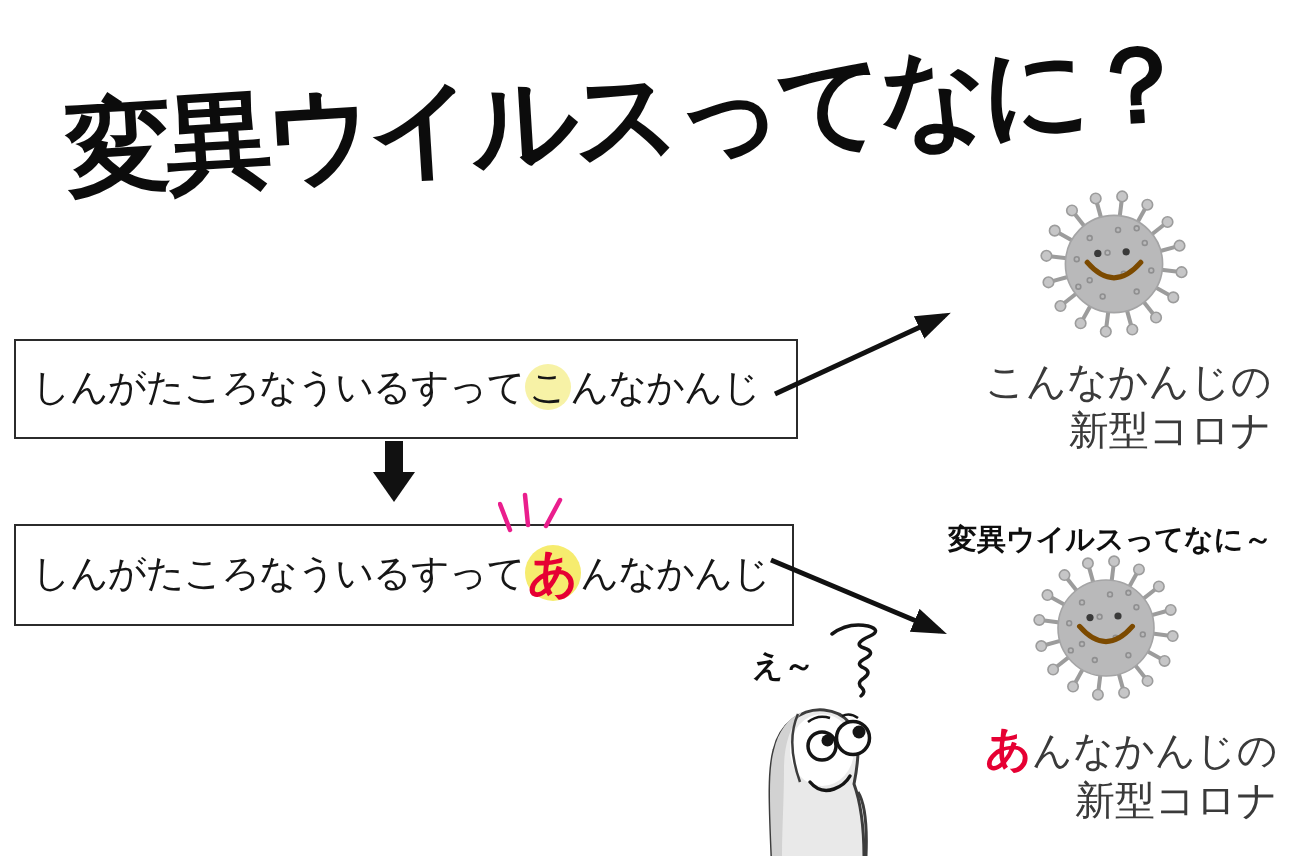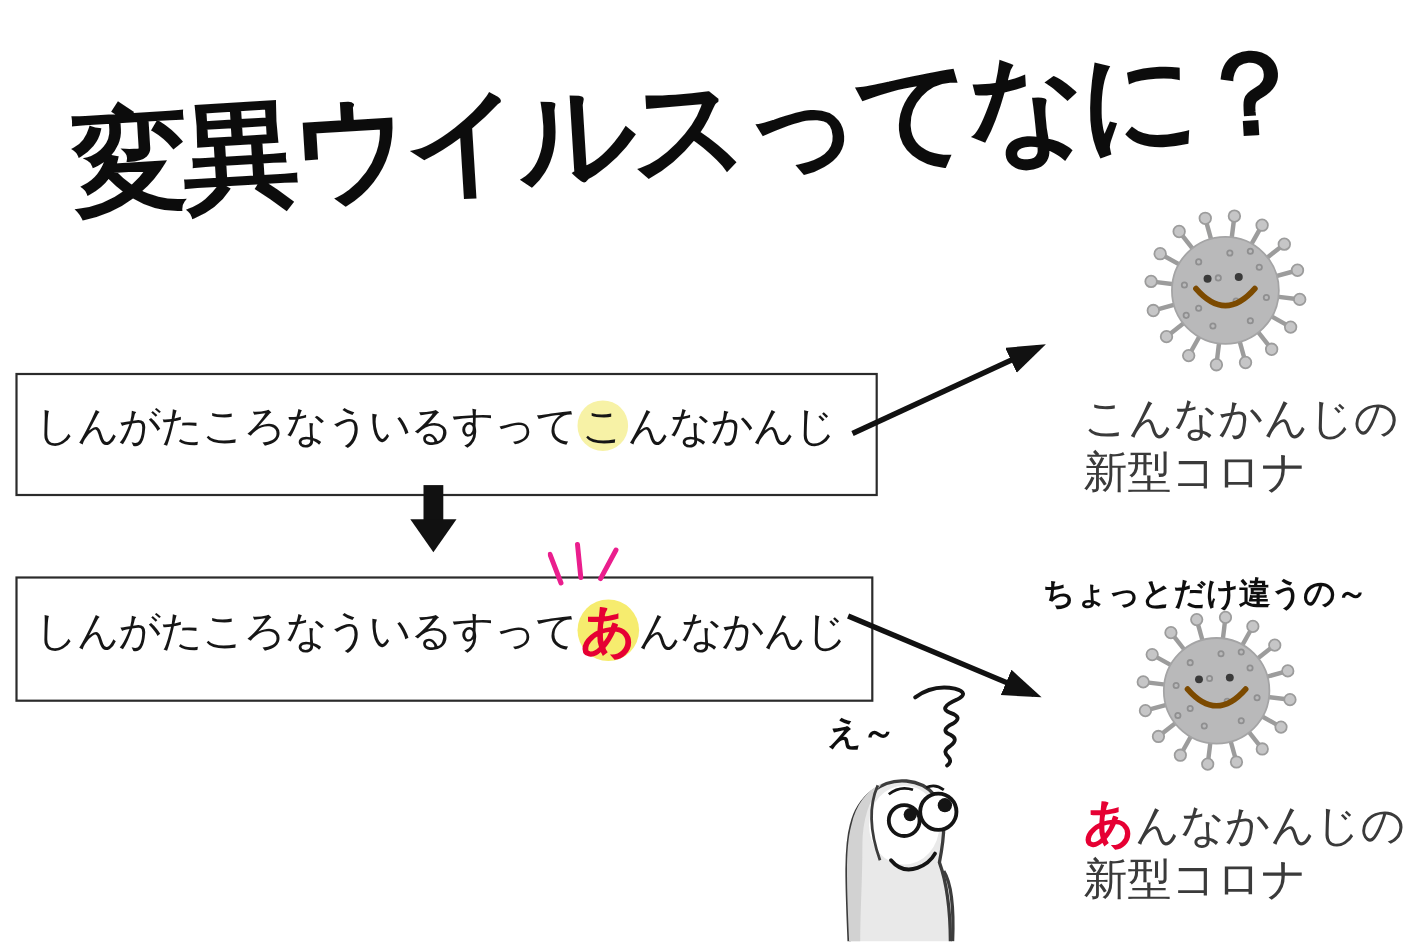--- a/index.html
+++ b/index.html
@@ -7,42 +7,42 @@
         font-family:"DejaVu Sans","Liberation Sans",sans-serif;color:#111;}
 
   
   .title{position:absolute;left:40px;top:46px;width:1170px;margin:0;text-align:center;
          font-size:106px;font-weight:800;letter-spacing:-6px;white-space:nowrap;
          transform:rotate(-3.5deg);color:#0c0c0c;}
 
   
   .textbox{position:absolute;left:14px;display:flex;align-items:center;
            border:2px solid #2b2b2b;background:#fff;font-size:38px;letter-spacing:-1px;
-           padding:0 8px 16px 16px;white-space:nowrap;color:#161616;}
+           padding:0 8px 4px 16px;white-space:nowrap;color:#161616;}
   .box1{top:339px;width:756px;height:92px;}
   .box2{top:524px;width:752px;height:94px;}
   .hl{display:inline-flex;align-items:center;justify-content:center;border-radius:50%;}
   .hl-ko{background:#f7f2a6;width:46px;height:46px;}
   .hl-a{background:#f6ec6e;width:56px;height:56px;color:#e60033;font-weight:800;font-size:50px;}
 
   
   .copy-label{position:absolute;left:238px;top:446px;font-size:33px;color:#1d1d1d;}
   .down-arrow{position:absolute;left:372px;top:441px;}
   .arrow{position:absolute;}
   .arrow1{left:772px;top:296px;}
   .arrow2{left:768px;top:548px;}
 
   
   .virus-figure{position:absolute;margin:0;}
   .virus-top{left:1033px;top:183px;width:162px;height:162px;}
   .virus-bottom{left:1026px;top:548px;width:160px;height:160px;}
   .virus-figure svg{width:100%;height:100%;display:block;}
 
   
-  .caption{position:absolute;font-size:40px;color:#3a3a3a;line-height:1.22;}
+  .caption{position:absolute;font-size:40px;color:#3a3a3a;line-height:1.22;text-align:right;}
   .caption-top{left:985px;top:357px;}
   .caption-bottom{left:985px;top:698px;margin-top:22px;}
   .caption .red{color:#e60033;font-weight:800;font-size:46px;}
   .note{position:absolute;left:948px;top:520px;font-size:29px;font-weight:800;
         color:#0e0e0e;white-space:nowrap;}
 
   
   .sparks{position:absolute;left:498px;top:490px;}
   .exclaim{position:absolute;left:752px;top:645px;font-size:31px;font-weight:700;color:#0e0e0e;}
   .tornado{position:absolute;left:826px;top:620px;}
@@ -153,21 +153,21 @@
       <circle cx="15" cy="-15" r="4.5" fill="#3a3a3a"></circle>
       <path d="M-33 -2 Q 0 36 33 -2" fill="none" stroke="#7c4a00" stroke-width="6.5" stroke-linecap="round"></path>
     </svg>
   </figure>
 
   <div class="caption caption-top">
     <div>こんなかんじの</div>
     <div>新型コロナ</div>
   </div>
 
-  <div class="note">ちょっとだけ違うの～</div>
+  <div class="note">変異ウイルスってなに～</div>
 
   <figure class="virus-figure virus-bottom">
     <svg viewBox="-100 -100 200 200">
       <g class="spikes">
           <line x1="55.6" y1="6.7" x2="79.4" y2="9.6" stroke="#9c9c9c" stroke-width="5"></line>
           <circle cx="83.4" cy="10.1" r="6.5" fill="#c6c6c7" stroke="#9c9c9c" stroke-width="2"></circle>
           <line x1="48.8" y1="27.5" x2="69.7" y2="39.2" stroke="#9c9c9c" stroke-width="5"></line>
           <circle cx="73.2" cy="41.2" r="6.5" fill="#c6c6c7" stroke="#9c9c9c" stroke-width="2"></circle>
           <line x1="34.6" y1="44.1" x2="49.4" y2="62.9" stroke="#9c9c9c" stroke-width="5"></line>
           <circle cx="51.9" cy="66.1" r="6.5" fill="#c6c6c7" stroke="#9c9c9c" stroke-width="2"></circle>

